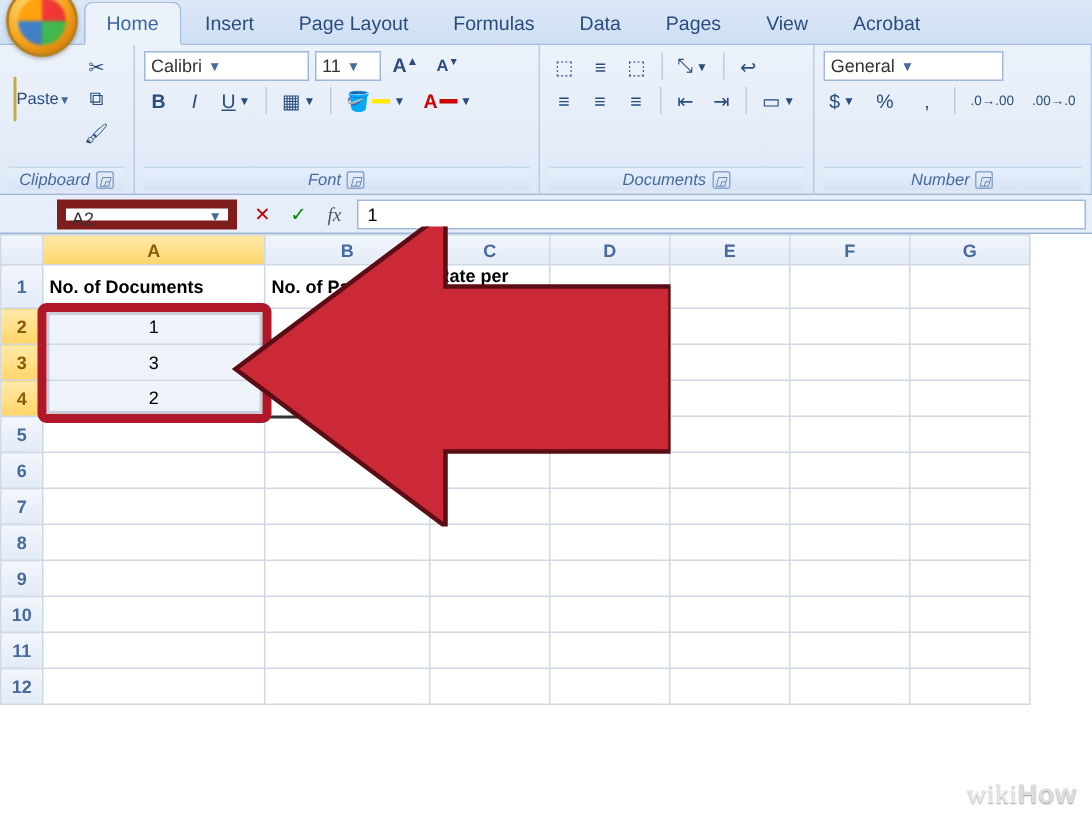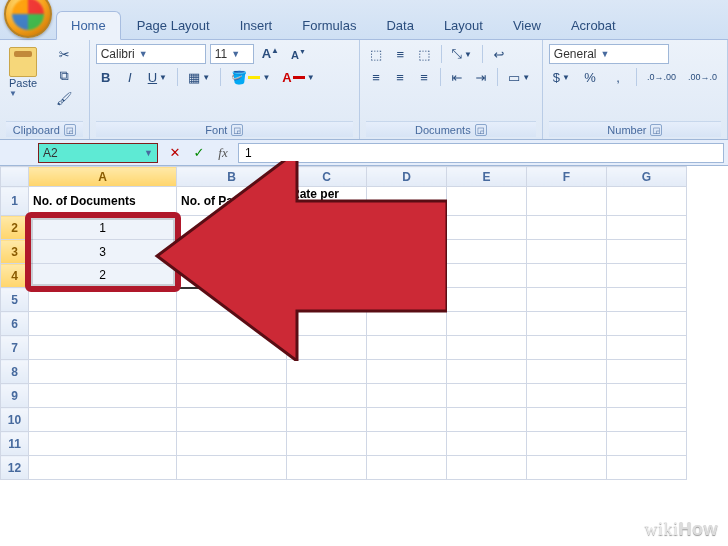--- a/index.html
+++ b/index.html
@@ -1,53 +1,53 @@
 <!DOCTYPE html>
 <html><head>
 <meta charset="utf-8">
 <style>
   * { box-sizing: border-box; margin: 0; padding: 0; font-family: "Segoe UI", Tahoma, sans-serif; }
   body { background: #fff; width: 728px; height: 546px; overflow: hidden; position: relative; user-select: none; }
 
   
-  .tabs-bar { height: 40px; background: linear-gradient(#dbe7f6, #cfe0f4); display: flex; align-items: flex-end; padding-left: 56px; border-bottom: 1px solid #a7bde0; }
+  .tabs-bar { height: 30px; background: linear-gradient(#dbe7f6, #cfe0f4); display: flex; align-items: flex-end; padding-left: 56px; border-bottom: 1px solid #a7bde0; }
   .office-btn { position: absolute; top: -10px; left: 4px; width: 48px; height: 48px; border-radius: 50%; background: radial-gradient(circle at 35% 30%, #ffe07a, #f6a21b 55%, #d27f0a 80%); border: 2px solid #b68226; box-shadow: 0 1px 3px rgba(0,0,0,.3); }
   .office-btn .inner { position:absolute; inset:6px; border-radius:50%; background:
      conic-gradient(#e23 0 90deg, #2b5 90deg 180deg, #27d 180deg 270deg, #f90 270deg 360deg);
      filter: blur(1px); opacity:.85; }
   .tab { padding: 6px 14px 6px; font-size: 13px; color: #2a4d7d; cursor: pointer; border-top-left-radius: 6px; border-top-right-radius: 6px; margin-right: 2px; }
   .tab.active { background: #ecf2fa; color: #3a64a2; border: 1px solid #a7bde0; border-bottom: 1px solid #ecf2fa; position: relative; top: 1px; }
 
   
   .ribbon { height: 100px; background: linear-gradient(#ecf2fa, #dfe9f6); border-bottom: 1px solid #9fb7d8; display: flex; }
   .group { border-right: 1px solid #b9cce6; padding: 4px 6px 2px; display: flex; flex-direction: column; justify-content: space-between; position: relative; }
-  .group-label { text-align: center; font-size: 11px; color: #476a9e; padding: 2px 0 1px; border-top: 1px solid #c7d7ec; background: linear-gradient(#e6eefb,#d7e4f5); display:flex; align-items:center; justify-content:center; gap:4px;}
+  .group-label { text-align: center; font-size: 11px; color: #476a9e; padding: 2px 0 1px; border-top: 1px solid #c7d7ec; background: linear-gradient(#e6eefb,#d7e4f5); display:flex; align-items:center; justify-content:center; gap:4px;font-style:italic;}
   .group-label .launcher { width:12px;height:12px;border:1px solid #8aa6cc;border-radius:2px;display:inline-flex;align-items:center;justify-content:center;font-size:8px;color:#476a9e;}
   .rows { display:flex; flex-direction:column; gap:3px; }
   .row { display:flex; align-items:center; gap:4px; }
   .btn { border:1px solid transparent; border-radius:3px; padding:2px 3px; display:inline-flex; align-items:center; justify-content:center; min-width:20px; height:20px; font-size:13px; color:#2a4d7d; cursor:pointer; }
   .combo { display:inline-flex; align-items:center; background:#fff; border:1px solid #9fb7d8; height:20px; font-size:12px; padding:0 4px; color:#333; }
   .combo .dd { margin-left:4px; font-size:9px; color:#476a9e; }
   .sep { width:1px; height:18px; background:#b9cce6; margin:0 2px; }
 
   
   .clip-main { display:flex; gap:2px; }
-  .paste { width:44px; display:flex; flex-direction:column; align-items:flex-start; border:1px solid transparent; border-radius:3px; padding:2px; cursor:pointer;}
+  .paste { width:44px; display:flex; align-items:center; border:1px solid transparent; border-radius:3px; padding:2px; cursor:pointer;}
   .paste .ico { width:28px;height:30px;background:#f6d77a;border:1px solid #caa64a;border-radius:2px;position:relative;}
   .paste .ico::before{content:"";position:absolute;top:3px;left:4px;right:4px;height:6px;background:#c2893a;border-radius:2px;}
   .paste .lbl{font-size:11px;color:#2a4d7d;}
   .paste .dd{font-size:8px;color:#476a9e;}
   .clip-side{display:flex;flex-direction:column;gap:2px;}
 
   
   .num-row .btn { min-width:24px; }
 
   
   .fx-bar { height:26px; background:#e6eefb; border-bottom:1px solid #9fb7d8; display:flex; align-items:center; }
-  .namebox { width:120px; margin-left:38px; height:20px; background:#5eead4; border:1px solid #7f1d1d; display:flex; align-items:center; padding:0 4px; font-size:12px; color:#333;}
+  .namebox { width:120px; margin-left:38px; height:20px; background:#ffffff; border:6px solid #7f1d1d; display:flex; padding:0 4px; font-size:12px; color:#333;}
   .namebox .dd{margin-left:auto;font-size:9px;color:#476a9e;}
   .fx-ctrls{display:flex;align-items:center;margin-left:6px;gap:2px;}
   .fx-ctrls .btn{height:20px;min-width:22px;}
   .fx-label{font-style:italic;font-family:"Times New Roman",serif;font-size:13px;color:#555;}
   .formula-in{flex:1;height:20px;background:#fff;border:1px solid #9fb7d8;margin:0 4px;padding:0 6px;font-size:12px;display:flex;align-items:center;}
 
   
   .grid-wrap{position:relative;}
   table.sheet{border-collapse:collapse;table-layout:fixed;}
   .sheet th,.sheet td{border:1px solid #d0d7e5;font-size:12px;}
@@ -71,25 +71,25 @@
   .wm b{color:#dcdcdc;}
 </style>
 </head>
 <body>
 
 <div class="office-btn">
     <div class="inner"></div>
   </div>
 <div class="tabs-bar">
   <div class="tab active">Home</div>
+  <div class="tab">Insert</div>
   <div class="tab">Page Layout</div>
-  <div class="tab">Insert</div>
   <div class="tab">Formulas</div>
   <div class="tab">Data</div>
-  <div class="tab">Layout</div>
+  <div class="tab">Pages</div>
   <div class="tab">View</div>
   <div class="tab">Acrobat</div>
 </div>
 
 <div class="ribbon">
 
   <div class="group" style="width:92px">
     <div class="clip-main">
       <div class="paste">
         <div class="ico"></div>

